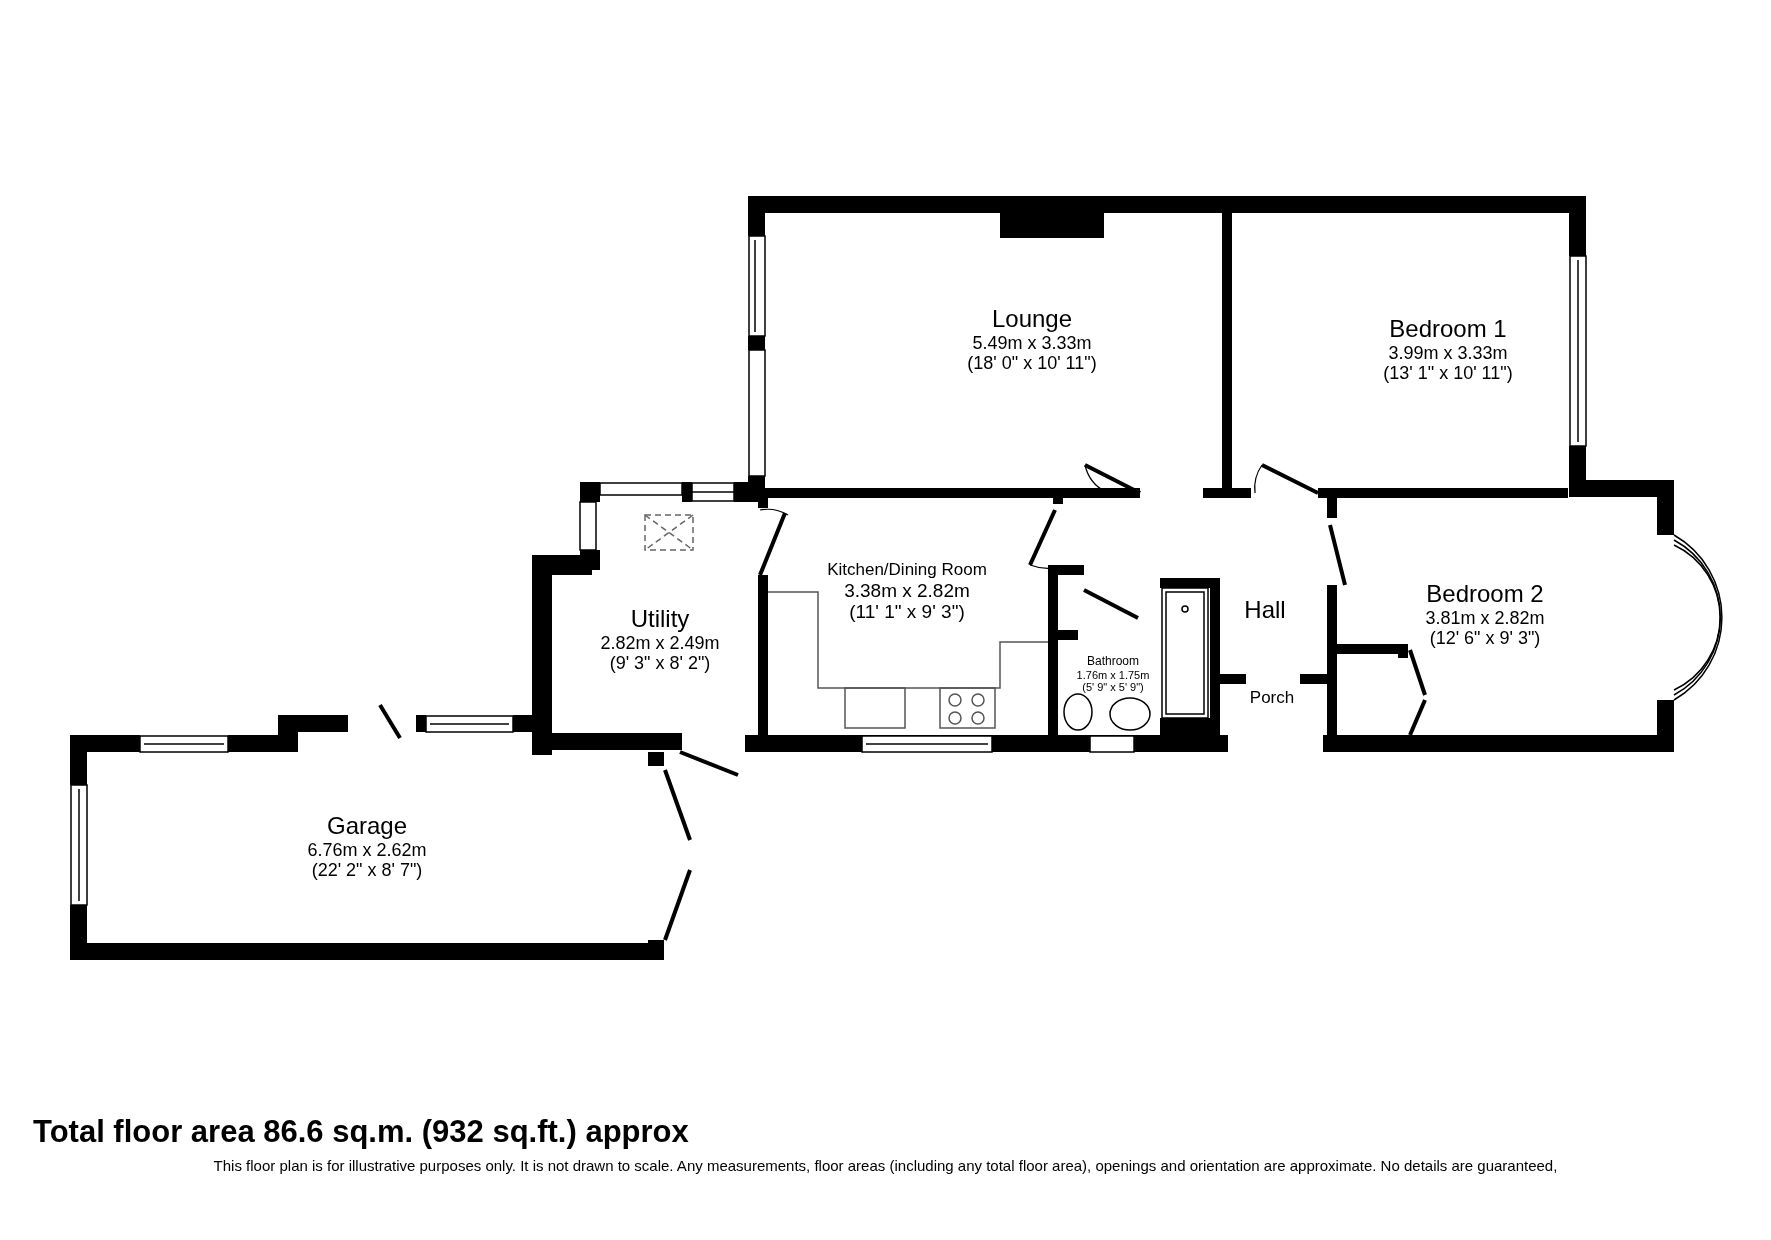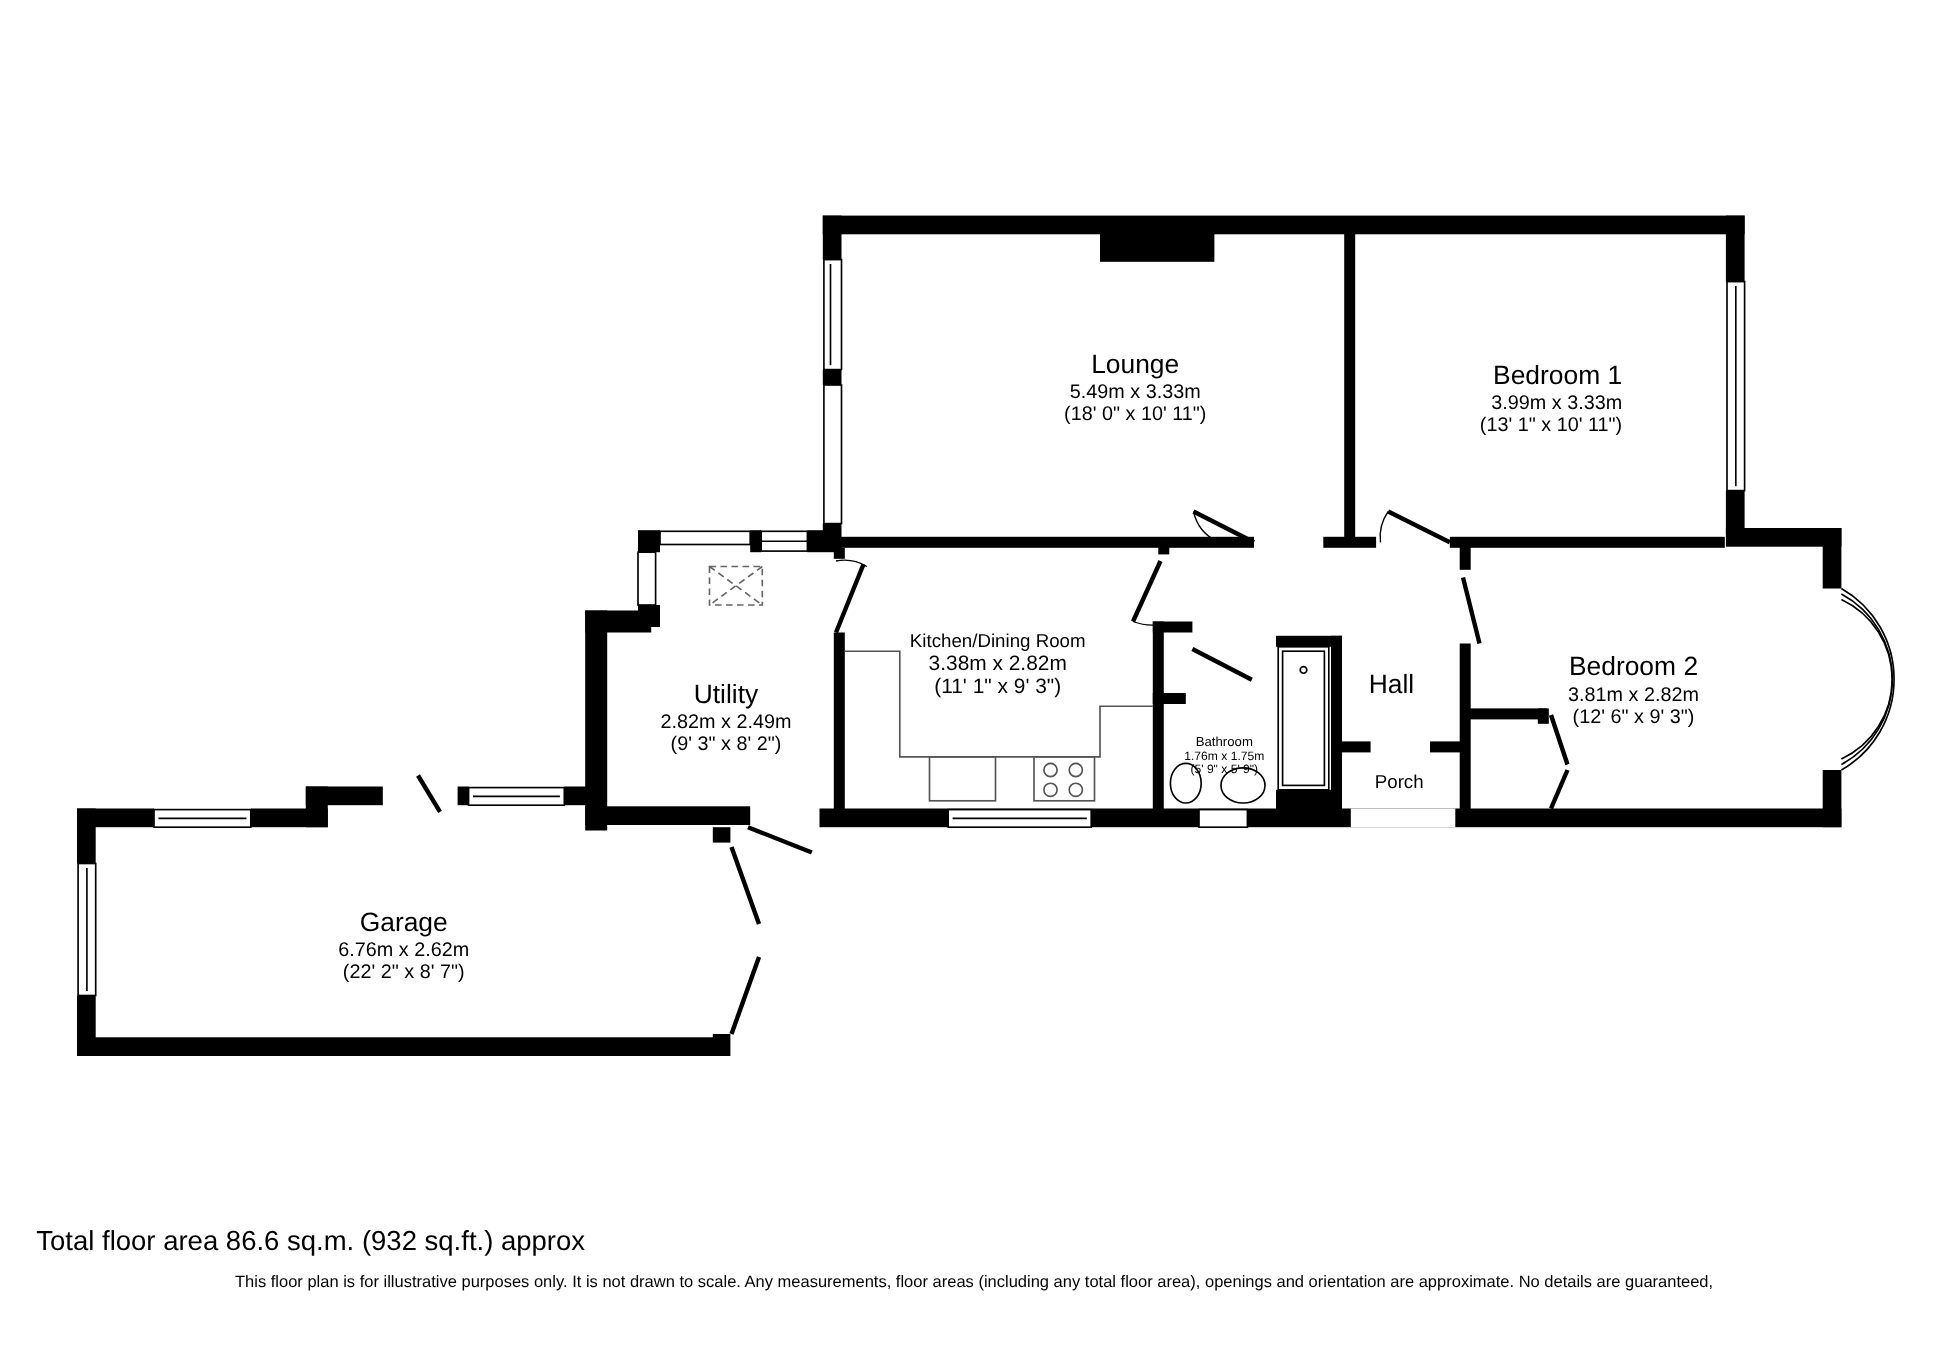--- a/index.html
+++ b/index.html
@@ -1,25 +1,25 @@
 <!DOCTYPE html>
 <html><head>
 <meta charset="utf-8">
 <style>
   html, body { margin: 0; padding: 0; background: #ffffff; }
   body { width: 1771px; height: 1240px; position: relative; overflow: hidden; font-family: "Liberation Sans", sans-serif; color: #000; }
   #plan { position: absolute; left: 0; top: 0; width: 1771px; height: 1240px; }
-  .room-label { position: absolute; text-align: center; transform: translateX(-50%); line-height: 1.15; white-space: nowrap; margin-top: 13px; }
+  .room-label { position: absolute; text-align: center; transform: translateX(-50%); line-height: 1.15; white-space: nowrap; }
   .room-name { font-size: 24px; display: block; }
   .room-name.sm { font-size: 17px; }
   .room-name.xs { font-size: 12px; }
   .room-dim { font-size: 18px; display: block; }
   .room-dim.sm { font-size: 19px; }
   .room-dim.xs { font-size: 11px; }
-  .footer-total { position: absolute; left: 33px; top: 1114px; font-size: 25px; }
+  .footer-total { position: absolute; left: 33px; top: 1114px; font-size: 31px; font-weight: bold; }
   .footer-disclaimer { position: absolute; left: 20px; width: 1731px; top: 1156px; font-size: 15px; text-align: center; line-height: 1.3; }
 </style>
 </head>
 <body>
 
 <svg id="plan" viewBox="0 0 1771 1240" xmlns="http://www.w3.org/2000/svg">
   <g fill="#000">
 
     <rect x="748" y="196" width="838" height="17"></rect>
     <rect x="748" y="196" width="17" height="40"></rect>
@@ -149,21 +149,21 @@
     <ellipse cx="1130" cy="714" rx="20" ry="16" stroke="#000"></ellipse>
   </g>
 </svg>
 
 <div class="room-label" style="left:1032px; top:305px;">
   <span class="room-name">Lounge</span>
   <span class="room-dim">5.49m x 3.33m</span>
   <span class="room-dim">(18' 0" x 10' 11")</span>
 </div>
 
-<div class="room-label" style="left:1410px; top:315px;text-align:right;">
+<div class="room-label" style="left:1448px; top:315px;">
   <span class="room-name">Bedroom 1</span>
   <span class="room-dim">3.99m x 3.33m</span>
   <span class="room-dim">(13' 1" x 10' 11")</span>
 </div>
 
 <div class="room-label" style="left:907px; top:560px;">
   <span class="room-name sm">Kitchen/Dining Room</span>
   <span class="room-dim sm">3.38m x 2.82m</span>
   <span class="room-dim sm">(11' 1" x 9' 3")</span>
 </div>

